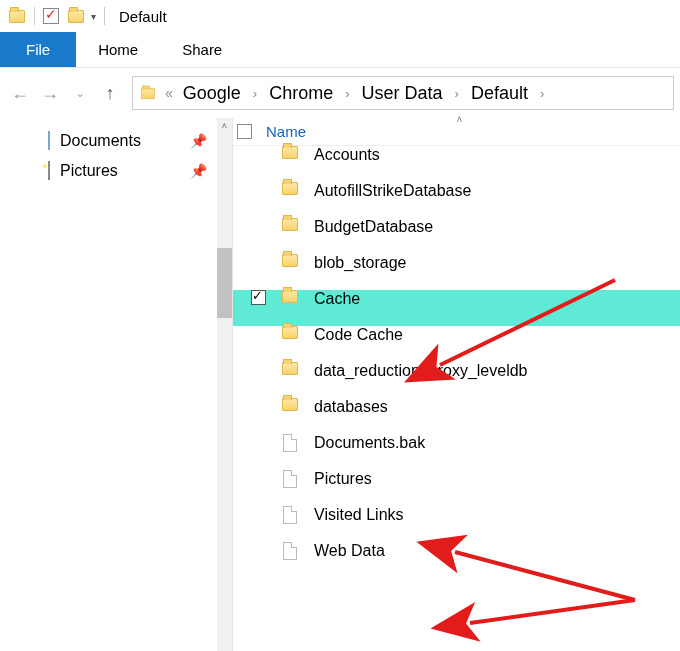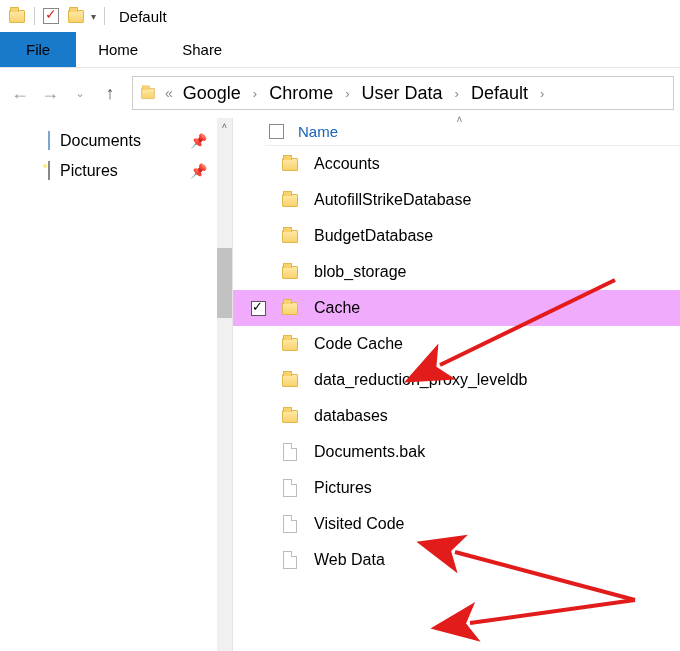--- a/index.html
+++ b/index.html
@@ -12,21 +12,21 @@
   .folder-ico::before { content:""; position:absolute; top:-4px; left:0; width:7px; height:4px; background:#f7d26e; border:1px solid #e0b84a; border-bottom:none; border-radius:1px 1px 0 0; }
   .tb-sep { width:1px; height:18px; background:#ccc; margin:0 4px; }
   .tb-check { width:16px; height:16px; border:1px solid #888; position:relative; margin:0 4px; }
   .tb-check::after { content:"✓"; position:absolute; top:-3px; left:1px; font-size:14px; color:#d02828; }
   .tb-caret { font-size:10px; color:#555; margin:0 4px 0 2px; }
   .tb-title { font-size:15px; margin-left:10px; }
 
   
   .ribbon { height: 36px; display:flex; align-items:stretch; border-bottom:1px solid #e5e5e5; }
   .rtab { padding:0 22px; display:flex; align-items:center; font-size:15px; cursor:pointer; }
-  .rtab.file { background:#1979ca; color:#000000; padding:8px 26px; }
+  .rtab.file { background:#1979ca; color:#ffffff; padding:8px 26px; }
 
   
   .navbar { height:50px; display:flex; align-items:center; padding:0 6px; gap:2px; }
   .nav-btn { width:28px; height:32px; display:flex; align-items:center; justify-content:center; color:#999; font-size:18px; cursor:pointer; }
   .nav-btn.enabled { color:#555; }
   .addr { flex:1; height:34px; border:1px solid #ccc; display:flex; align-items:center; padding:0 6px; gap:4px; margin-left:6px; overflow:hidden; }
   .addr .sm-folder { width:18px; height:18px; display:flex; align-items:center; justify-content:center; margin-right:4px; }
   .addr .crumb { padding:0 6px; font-size:18px; white-space:nowrap; cursor:pointer; }
   .addr .laq { font-size:14px; color:#888; }
   .addr .gt { font-size:13px; color:#888; padding:0 2px; }
@@ -41,27 +41,27 @@
   .side-item { display:flex; align-items:center; height:30px; padding-left:48px; gap:10px; cursor:pointer; font-size:16px;}
   .doc-ico { width:16px; height:18px; border:1px solid #7aa6cf; background:#fff; position:relative; }
   .doc-ico::after{content:"";position:absolute;top:4px;left:2px;right:2px;height:2px;background:#7aa6cf;box-shadow:0 3px 0 #7aa6cf,0 6px 0 #7aa6cf;}
   .pic-ico { width:18px; height:14px; background:linear-gradient(#aee0ff 55%,#7db77a 55%); border:1px solid #888; position:relative;}
   .pic-ico::after{content:"";position:absolute;top:2px;right:2px;width:4px;height:4px;background:#ffeb7a;border-radius:50%;}
   .pin{ color:#8a8a8a; font-size:14px; margin-left:auto; margin-right:24px; }
 
   .divider { width:1px; background:#e5e5e5; }
 
   .content { flex:1; position:relative; }
-  .col-header { display:flex; align-items:center; height:28px; border-bottom:1px solid #eee; padding-left:4px; gap:14px;margin-left:32px; }
+  .col-header { display:flex; align-items:center; height:28px; border-bottom:1px solid #eee; padding-left:4px; gap:14px; }
   .chk-all { width:15px; height:15px; border:1px solid #888; }
   .col-name { color:#1863b8; font-size:15px; }
   .sort-ind { position:absolute; top:-4px; left:50%; font-size:10px; color:#777;}
   .rows { }
-  .row { display:flex; align-items:center; height:36px; padding-left:18px; gap:14px; cursor:pointer; }
-  .row.selected { background:#f0abfc; }
+  .row { display:flex; align-items:flex-start; height:36px; padding-left:18px; gap:14px; cursor:pointer; }
+  .row.selected { background:#5eead4; }
   .row .rchk { width:15px; height:15px; border:1px solid transparent; position:relative; flex-shrink:0;}
   .row.selected .rchk { border-color:#555; background:#fff; }
   .row.selected .rchk::after{content:"✓"; position:absolute; top:-3px; left:0; font-size:13px;}
   .row .icon { width:20px; display:flex; align-items:center; justify-content:center; flex-shrink:0;}
   .row .label { font-size:16px; white-space:nowrap; }
   .file-ico { width:14px; height:18px; background:#fff; border:1px solid #bbb; position:relative;}
   .file-ico::before{content:"";position:absolute;top:-1px;right:-1px;width:5px;height:5px;background:#fff;border-left:1px solid #bbb;border-bottom:1px solid #bbb;}
 
   
   .overlay { position:absolute; top:0; left:0; pointer-events:none; }
@@ -206,21 +206,21 @@
           <span class="icon">
             <span class="file-ico"></span>
           </span>
           <span class="label">Pictures</span>
         </div>
         <div class="row">
           <span class="rchk"></span>
           <span class="icon">
             <span class="file-ico"></span>
           </span>
-          <span class="label">Visited Code</span>
+          <span class="label">Visited Links</span>
         </div>
         <div class="row">
           <span class="rchk"></span>
           <span class="icon">
             <span class="file-ico"></span>
           </span>
           <span class="label">Web Data</span>
         </div>
       </div>
   </div>

